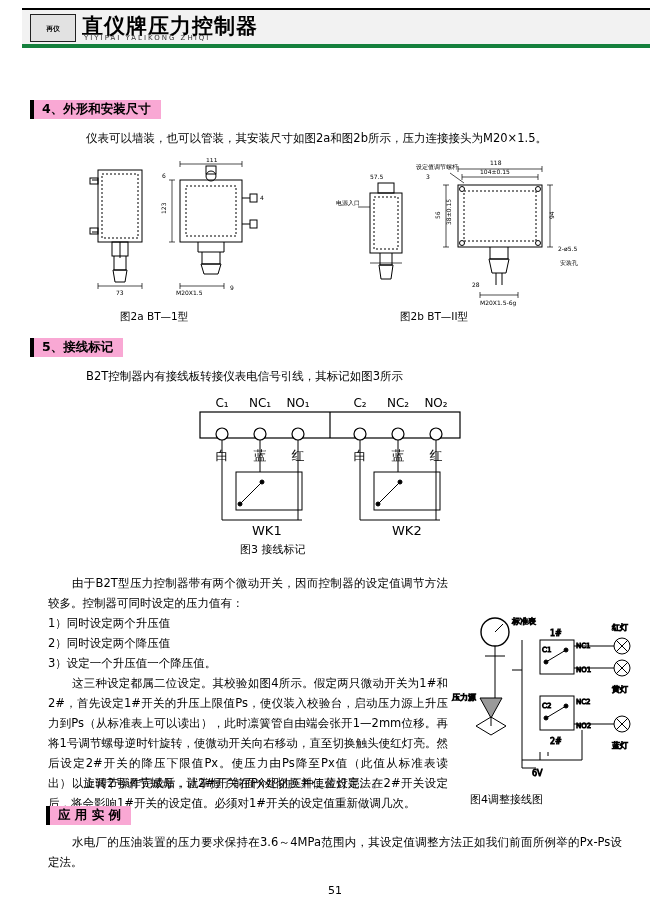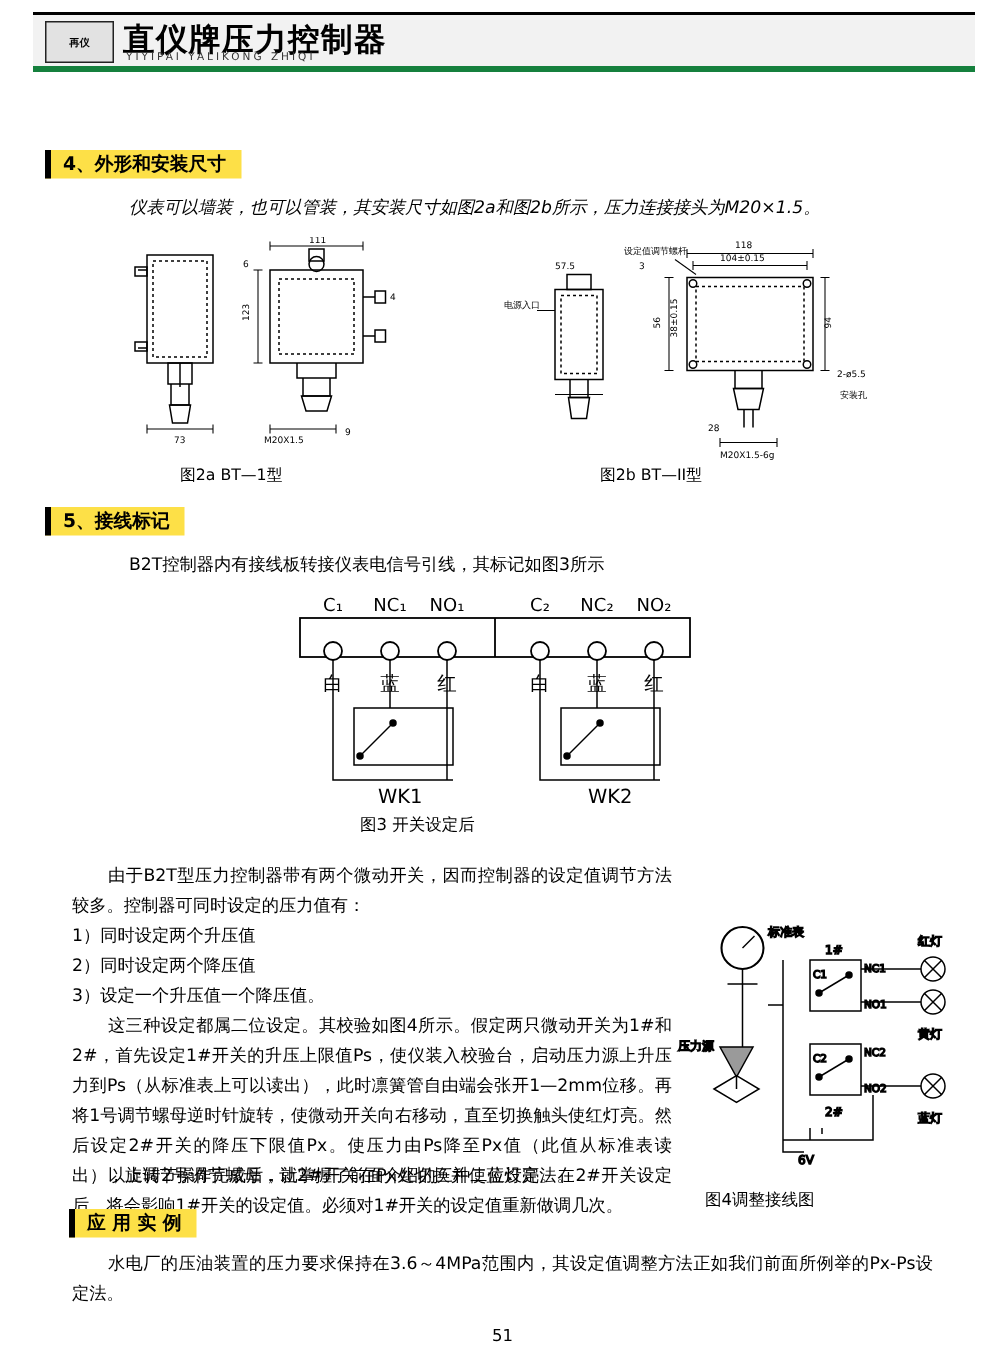--- a/index.html
+++ b/index.html
@@ -31,21 +31,21 @@
     position:absolute;left:60px;top:2px;
     font-size:21px;font-weight:bold;letter-spacing:1px;
     font-family:"DejaVu Sans","Liberation Sans",sans-serif;
   }
   .brandpy{
     position:absolute;left:62px;top:24px;
     font-size:7px;letter-spacing:2px;color:#333;
   }
   
   .secbar{
-    position:absolute;height:19px;background:#fde047;
+    position:absolute;height:19px;background:#f9a8d4;
     border-left:4px solid #000;
     padding:0 10px 0 8px;
     display:flex;align-items:center;
     font-size:12.5px;font-weight:bold;
   }
   .para{
     position:absolute;font-size:11.5px;line-height:20px;text-align:justify;
   }
   .indent{text-indent:24px;}
   
@@ -64,21 +64,21 @@
 
   <div class="header">
     <div class="logo">
       <span class="lgtxt">再仪</span>
     </div>
     <div class="brandcn">直仪牌压力控制器</div>
     <div class="brandpy">YIYIPAI YALIKONG ZHIQI</div>
   </div>
 
   <div class="secbar" style="left:30px;top:100px;">4、外形和安装尺寸</div>
-  <div class="para indent" style="left:62px;top:128px;width:560px;font-style:italic;">仪表可以墙装，也可以管装，其安装尺寸如图2a和图2b所示，压力连接接头为M20×1.5。</div>
+  <div class="para indent" style="left:62px;top:128px;width:560px;">仪表可以墙装，也可以管装，其安装尺寸如图2a和图2b所示，压力连接接头为M20×1.5。</div>
 
   <div class="figbox" style="left:80px;top:158px;">
     <svg width="240" height="150" viewBox="0 0 240 150">
       <g stroke="#000" fill="none" stroke-width="1">
 
         <rect x="18" y="12" width="44" height="72"></rect>
         <rect x="22" y="16" width="36" height="64" stroke-dasharray="2,2"></rect>
         <path d="M18 22 h-6 M18 74 h-6"></path>
         <rect x="10" y="20" width="8" height="6"></rect>
         <rect x="10" y="70" width="8" height="6"></rect>
@@ -231,21 +231,21 @@
         <text x="180" y="68">白</text>
         <text x="218" y="68">蓝</text>
         <text x="256" y="68">红</text>
       </g>
       <g font-size="13" font-family="DejaVu Sans, sans-serif" fill="#000">
         <text x="72" y="143">WK1</text>
         <text x="212" y="143">WK2</text>
       </g>
     </svg>
   </div>
-  <div class="cap" style="left:240px;top:542px;width:180px;font-size:11px;">图3 开关设定后</div>
+  <div class="cap" style="left:240px;top:542px;width:180px;font-size:11px;">图3 接线标记</div>
 
 
   <div class="para indent" style="left:48px;top:573px;width:400px;">由于B2T型压力控制器带有两个微动开关，因而控制器的设定值调节方法较多。控制器可同时设定的压力值有：</div>
   <div class="para" style="left:48px;top:613px;width:400px;">1）同时设定两个升压值</div>
   <div class="para" style="left:48px;top:633px;width:400px;">2）同时设定两个降压值</div>
   <div class="para" style="left:48px;top:653px;width:400px;">3）设定一个升压值一个降压值。</div>
   <div class="para indent" style="left:48px;top:673px;width:400px;">这三种设定都属二位设定。其校验如图4所示。假定两只微动开关为1#和2#，首先设定1#开关的升压上限值Ps，使仪装入校验台，启动压力源上升压力到Ps（从标准表上可以读出），此时凛簧管自由端会张开1—2mm位移。再将1号调节螺母逆时针旋转，使微动开关向右移动，直至切换触头使红灯亮。然后设定2#开关的降压下限值Px。使压力由Ps降至Px值（此值从标准表读出），旋转2号调节螺母，让2#开关在Px处切换并使蓝灯亮。在2#开关设定后，将会影响1#开关的设定值。必须对1#开关的设定值重新做调几次。</div>
   <div class="para indent" style="left:48px;top:773px;width:400px;">以上调节操作完成后，就掌握了前面介绍的三种二位设定法。</div>
 
   <div class="figbox" style="left:450px;top:600px;">

